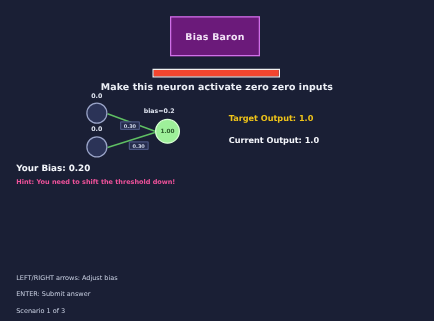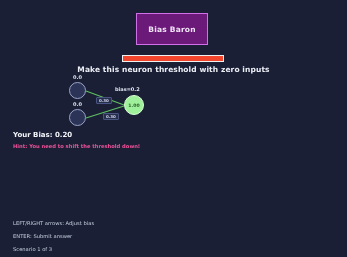--- a/index.html
+++ b/index.html
@@ -202,21 +202,21 @@
 <div id="app">
 
   <div id="title-card">
     <div id="title-text">Bias Baron</div>
   </div>
 
   <div id="progress-track">
     <div id="progress-fill" style="width:100%"></div>
   </div>
 
-  <div id="subtitle">Make this neuron threshold with zero inputs</div>
+  <div id="subtitle">Make this neuron activate zero zero inputs</div>
 
   <div id="network">
     <svg width="120" height="56">
       <line x1="31" y1="19" x2="69" y2="33" stroke="#5fbf63" stroke-width="1.1"></line>
       <line x1="31" y1="46" x2="69" y2="34" stroke="#5fbf63" stroke-width="1.1"></line>
     </svg>
 
     <div class="node input-node" id="input-node-0"></div>
     <div class="node input-node" id="input-node-1"></div>
 
@@ -226,20 +226,24 @@
     <div class="weight-chip" id="weight-chip-0">0.30</div>
     <div class="weight-chip" id="weight-chip-1">0.30</div>
 
     <div id="bias-label">bias=0.2</div>
 
     <div class="node output-node">
       <span id="output-value">1.00</span>
     </div>
   </div>
 
+  <div id="readout">
+    <div id="target-output">Target Output: 1.0</div>
+    <div id="current-output">Current Output: 1.0</div>
+  </div>
 
   <div id="bias-readout">Your Bias: 0.20</div>
   <div id="hint-text">Hint: You need to shift the threshold down!</div>
 
   <div id="footer">
     <div class="footer-line">LEFT/RIGHT arrows: Adjust bias</div>
     <div class="footer-line">ENTER: Submit answer</div>
     <div class="footer-line">Scenario 1 of 3</div>
   </div>
 

